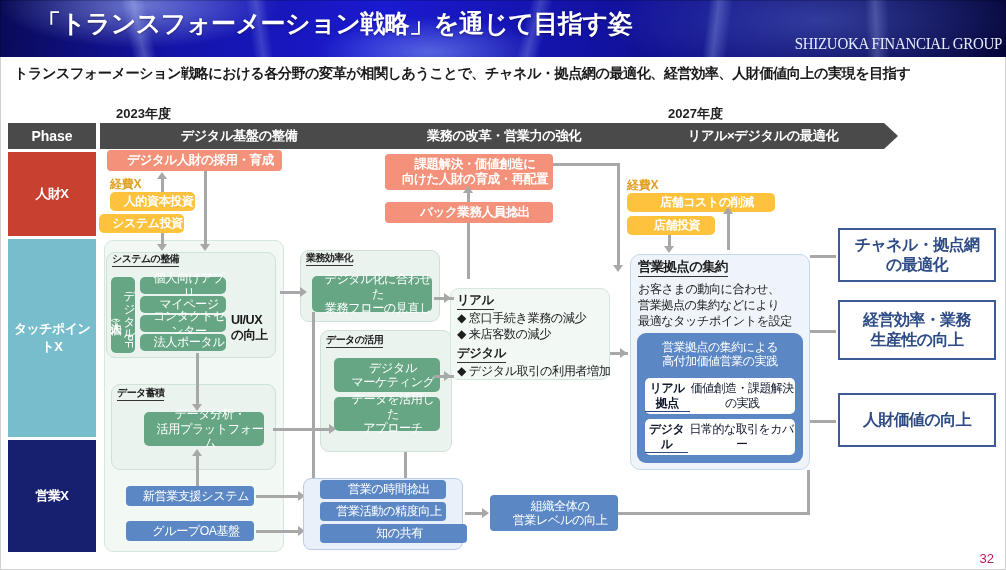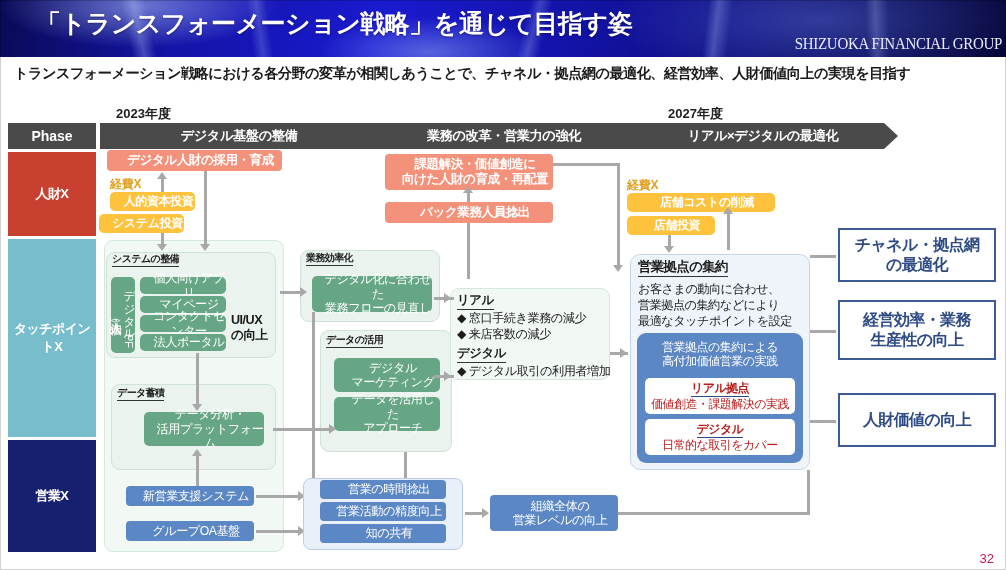--- a/index.html
+++ b/index.html
@@ -134,22 +134,22 @@
 
   
   .cons-panel { position:absolute; background:#eef4fa; border:1px solid #c5d8ea; border-radius:10px; }
   .cons-head { position:absolute; font-size:13.4px; font-weight:bold; color:#1d1d1d;
                border-bottom:1.6px solid #333; letter-spacing:-0.6px; white-space:nowrap;}
   .cons-line { position:absolute; font-size:12.2px; color:#1d1d1d; letter-spacing:-0.55px; white-space:nowrap;}
   .cons-inner { position:absolute; background:#5b87c5; border-radius:9px; }
   .cons-inner-title { position:absolute; color:#fff; font-size:12px; text-align:center;
                       width:100%; letter-spacing:-0.5px; line-height:1.2;}
   .cons-white { position:absolute; background:#fff; border-radius:5px; text-align:center;
-                color:#b91c1c; font-size:12px; letter-spacing:-0.55px; line-height:1.25;
-                display:flex; flex-direction:column; align-items:center; justify-content:center;}
+                color:#0f172a; font-size:12px; letter-spacing:-0.55px; line-height:1.25;
+                display:flex; flex-direction:row; align-items:center; justify-content:center;}
   .cons-white b { border-bottom:1.2px solid #2b4a85; font-weight:bold; }
 
   
   .ln { position: absolute; background: #a8a8a8; }
   .arr { position: absolute; width: 0; height: 0; }
   .arr-r { border-left: 7px solid #a8a8a8; border-top: 5px solid transparent; border-bottom: 5px solid transparent; }
   .arr-u { border-bottom: 7px solid #a8a8a8; border-left: 5px solid transparent; border-right: 5px solid transparent; }
   .arr-d { border-top: 7px solid #a8a8a8; border-left: 5px solid transparent; border-right: 5px solid transparent; }
 
   .pagenum { position: absolute; right: 12px; bottom: 4px; font-size: 13px; color: #be185d; }
@@ -324,21 +324,21 @@
   <div class="box blue" style="left:126px; top:521px; width:128px; height:20px;">グループOA基盤</div>
 
   <div class="ln" style="left:256px; top:495px; width:46px; height:3px;"></div>
   <div class="arr arr-r" style="left:298px; top:491px;"></div>
   <div class="ln" style="left:256px; top:530px; width:46px; height:3px;"></div>
   <div class="arr arr-r" style="left:298px; top:526px;"></div>
 
   <div class="bpanel" style="left:303px; top:478px; width:160px; height:72px;"></div>
   <div class="box blue" style="left:320px; top:480px; width:126px; height:19px;">営業の時間捻出</div>
   <div class="box blue" style="left:320px; top:502px; width:126px; height:19px;">営業活動の精度向上</div>
-  <div class="box blue" style="left:320px; top:524px; width:126px; height:19px;">知の共有</div>
+  <div class="box blue" style="left:320px; top:524px; width:147px; height:19px;">知の共有</div>
 
   <div class="box blue" style="left:490px; top:495px; width:128px; height:36px; flex-direction:column;">
     <span>組織全体の</span>
     <span>営業レベルの向上</span>
   </div>
   <div class="ln" style="left:465px; top:512px; width:22px; height:3px;"></div>
   <div class="arr arr-r" style="left:482px; top:508px;"></div>
   <div class="ln" style="left:618px; top:512px; width:192px; height:3px;"></div>
   <div class="ln" style="left:807px; top:470px; width:3px; height:45px;"></div>
 

